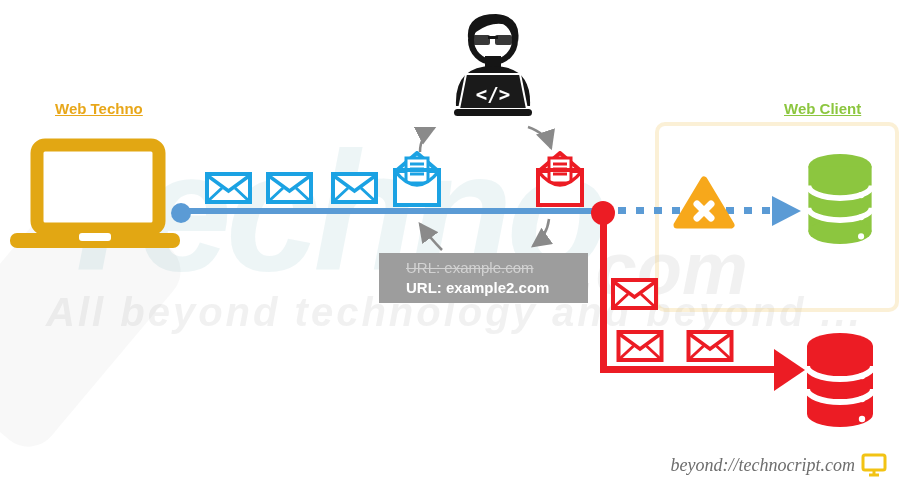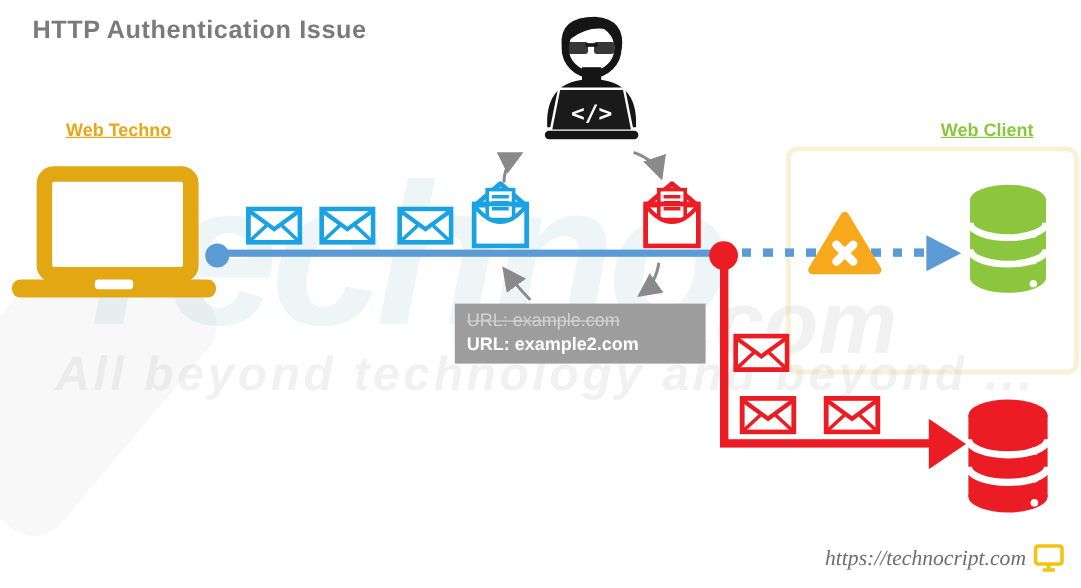--- a/index.html
+++ b/index.html
@@ -33,42 +33,41 @@
   .blue-arrowhead{position:absolute;left:772px;top:196px;width:0;height:0;
     border-left:29px solid #5B9BD5;border-top:15px solid transparent;border-bottom:15px solid transparent;}
   .red-dot{position:absolute;left:591px;top:201px;width:24px;height:24px;border-radius:50%;background:#EC1C24;}
   .red-vline{position:absolute;left:600px;top:212px;width:7px;height:158px;background:#EC1C24;}
   .red-hline{position:absolute;left:600px;top:366px;width:178px;height:7px;background:#EC1C24;}
   .red-arrowhead{position:absolute;left:774px;top:349px;width:0;height:0;
     border-left:31px solid #EC1C24;border-top:21px solid transparent;border-bottom:21px solid transparent;}
 
   
   .tooltip{position:absolute;left:379px;top:253px;width:209px;height:50px;background:#9d9d9d;
-    padding:5px 10px;box-sizing:border-box;}
+    padding:5px 27px;box-sizing:border-box;}
   .tooltip .old{font-size:15px;color:#d2d2d2;text-decoration:line-through;line-height:20px;}
   .tooltip .new{font-size:15px;color:#ffffff;font-weight:bold;line-height:20px;}
 
   
   .footer{position:absolute;right:14px;top:452px;display:flex;align-items:center;gap:6px;}
   .footer .url{font-family:"Liberation Serif",serif;font-style:italic;font-size:18px;color:#6e6e6e;}
 
   svg{display:block;}
 </style>
 </head>
 <body>
 
 <div class="canvas">
 
   <div class="wm-swoosh"></div>
   <div class="wm-brand">Techno</div>
   <div class="wm-domain">.com</div>
   <div class="wm-tagline">All beyond technology and beyond ...</div>
   <div class="wm-box"></div>
 
-  <div class="title">HTTP Authentication Issue</div>
   <div class="node-label label-client">Web Techno</div>
   <div class="node-label label-servers">Web Client</div>
 
   <svg class="abs" style="left:5px;top:138px;" width="180" height="112" viewBox="0 0 180 112">
     <rect x="32" y="7" width="122" height="84" rx="8" fill="#ffffff" stroke="#E2A713" stroke-width="13"></rect>
     <rect x="5" y="95" width="170" height="15" rx="7" fill="#E2A713"></rect>
     <rect x="74" y="95" width="32" height="8" rx="3" fill="#ffffff"></rect>
   </svg>
 
   <svg class="abs" style="left:438px;top:6px;" width="110" height="116" viewBox="0 0 110 116">
@@ -180,20 +179,20 @@
     <circle cx="57" cy="67" r="3.2" fill="#ffffff"></circle>
     <circle cx="57" cy="87" r="3.2" fill="#ffffff"></circle>
   </svg>
 
   <div class="tooltip">
     <div class="old">URL: example.com</div>
     <div class="new">URL: example2.com</div>
   </div>
 
   <div class="footer">
-    <span class="url">https://technocript.com</span>
+    <span class="url">beyond://technocript.com</span>
     <svg width="26" height="26" viewBox="0 0 26 26">
       <rect x="2" y="3" width="22" height="15" rx="2" fill="none" stroke="#F2C314" stroke-width="3"></rect>
       <path d="M13,18 V23 M8,23 H18" fill="none" stroke="#F2C314" stroke-width="3"></path>
     </svg>
   </div>
 
 </div>
 
 </body></html>

